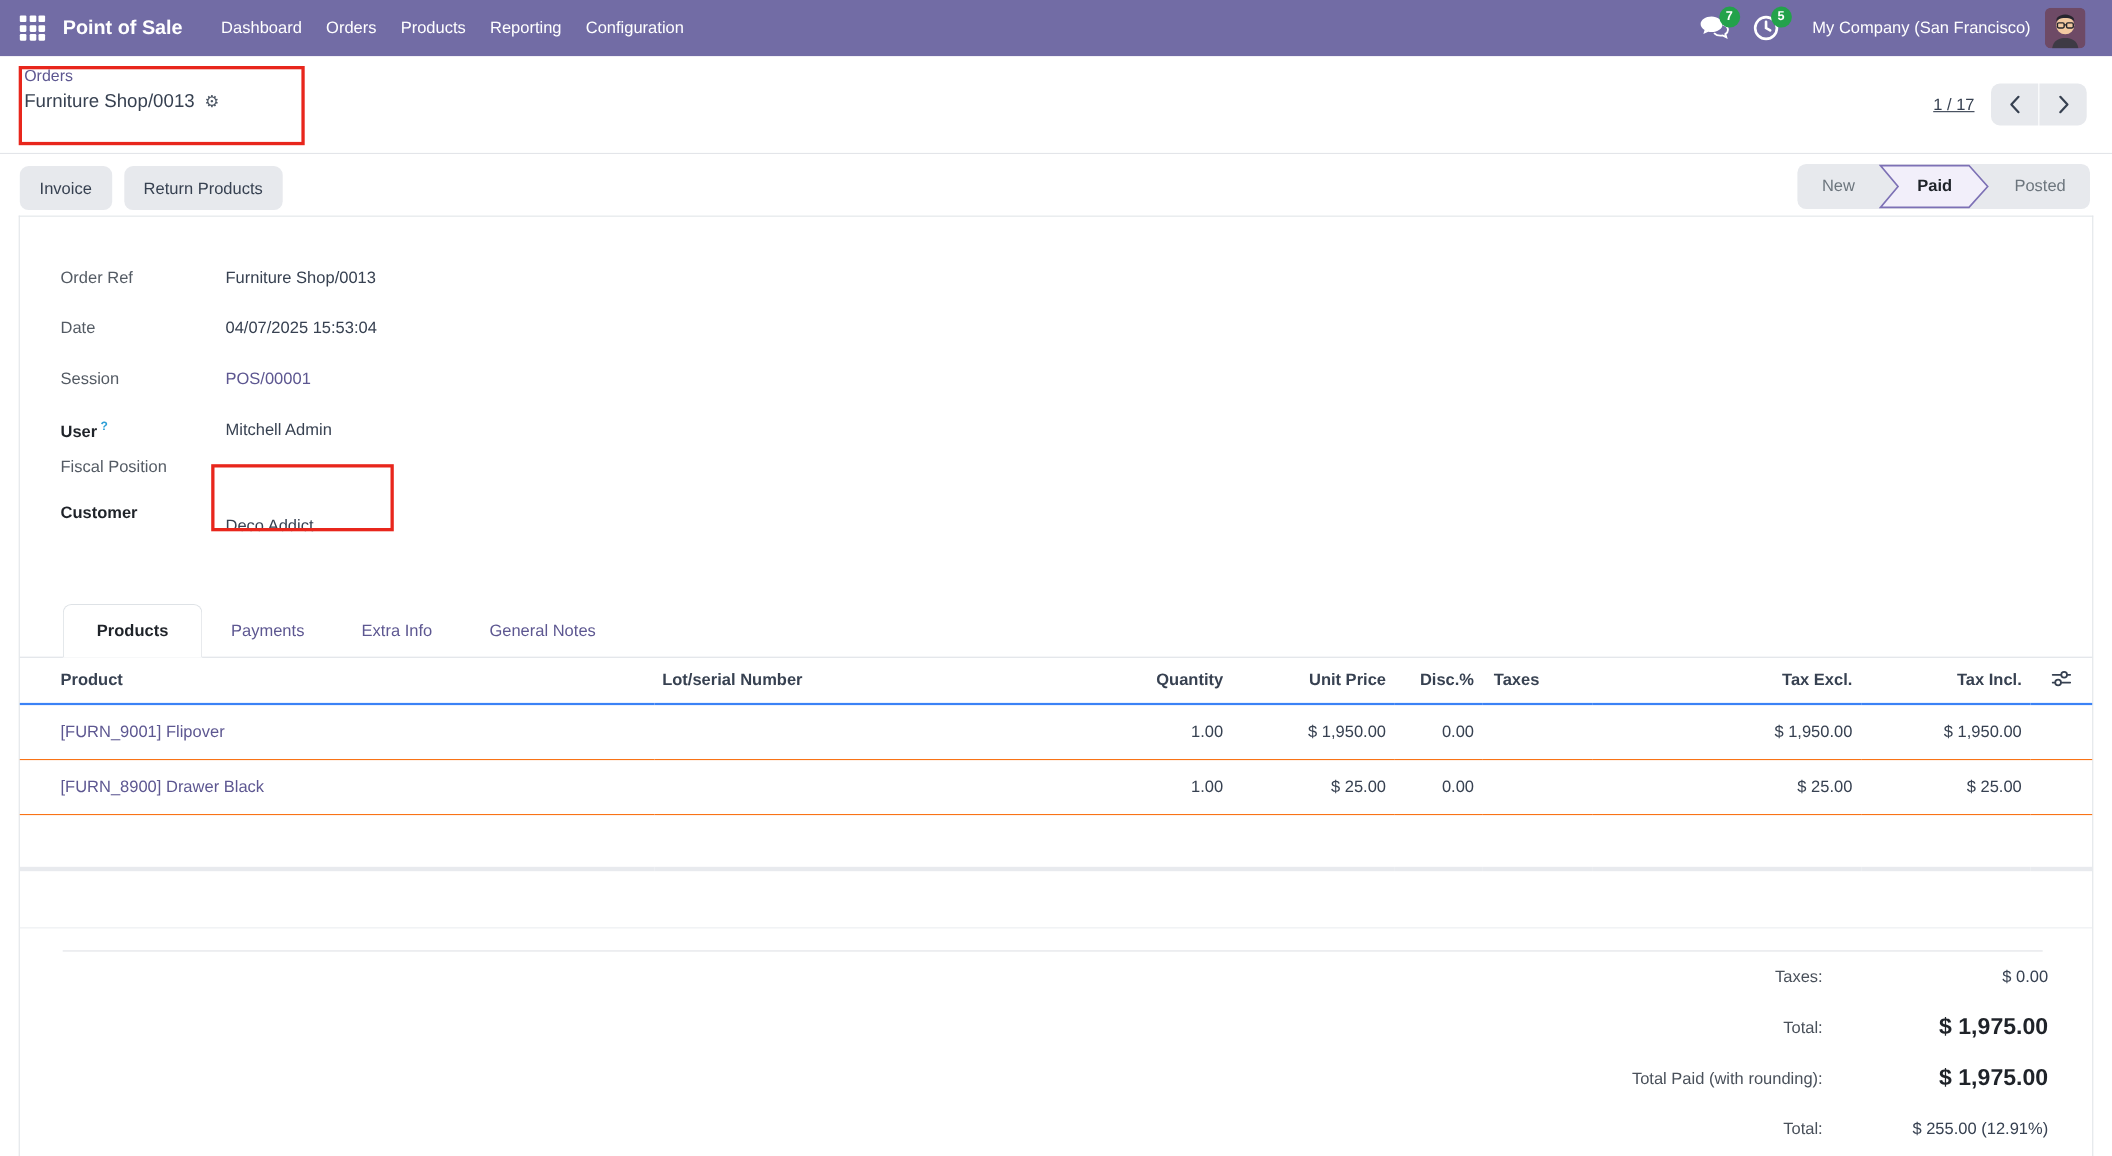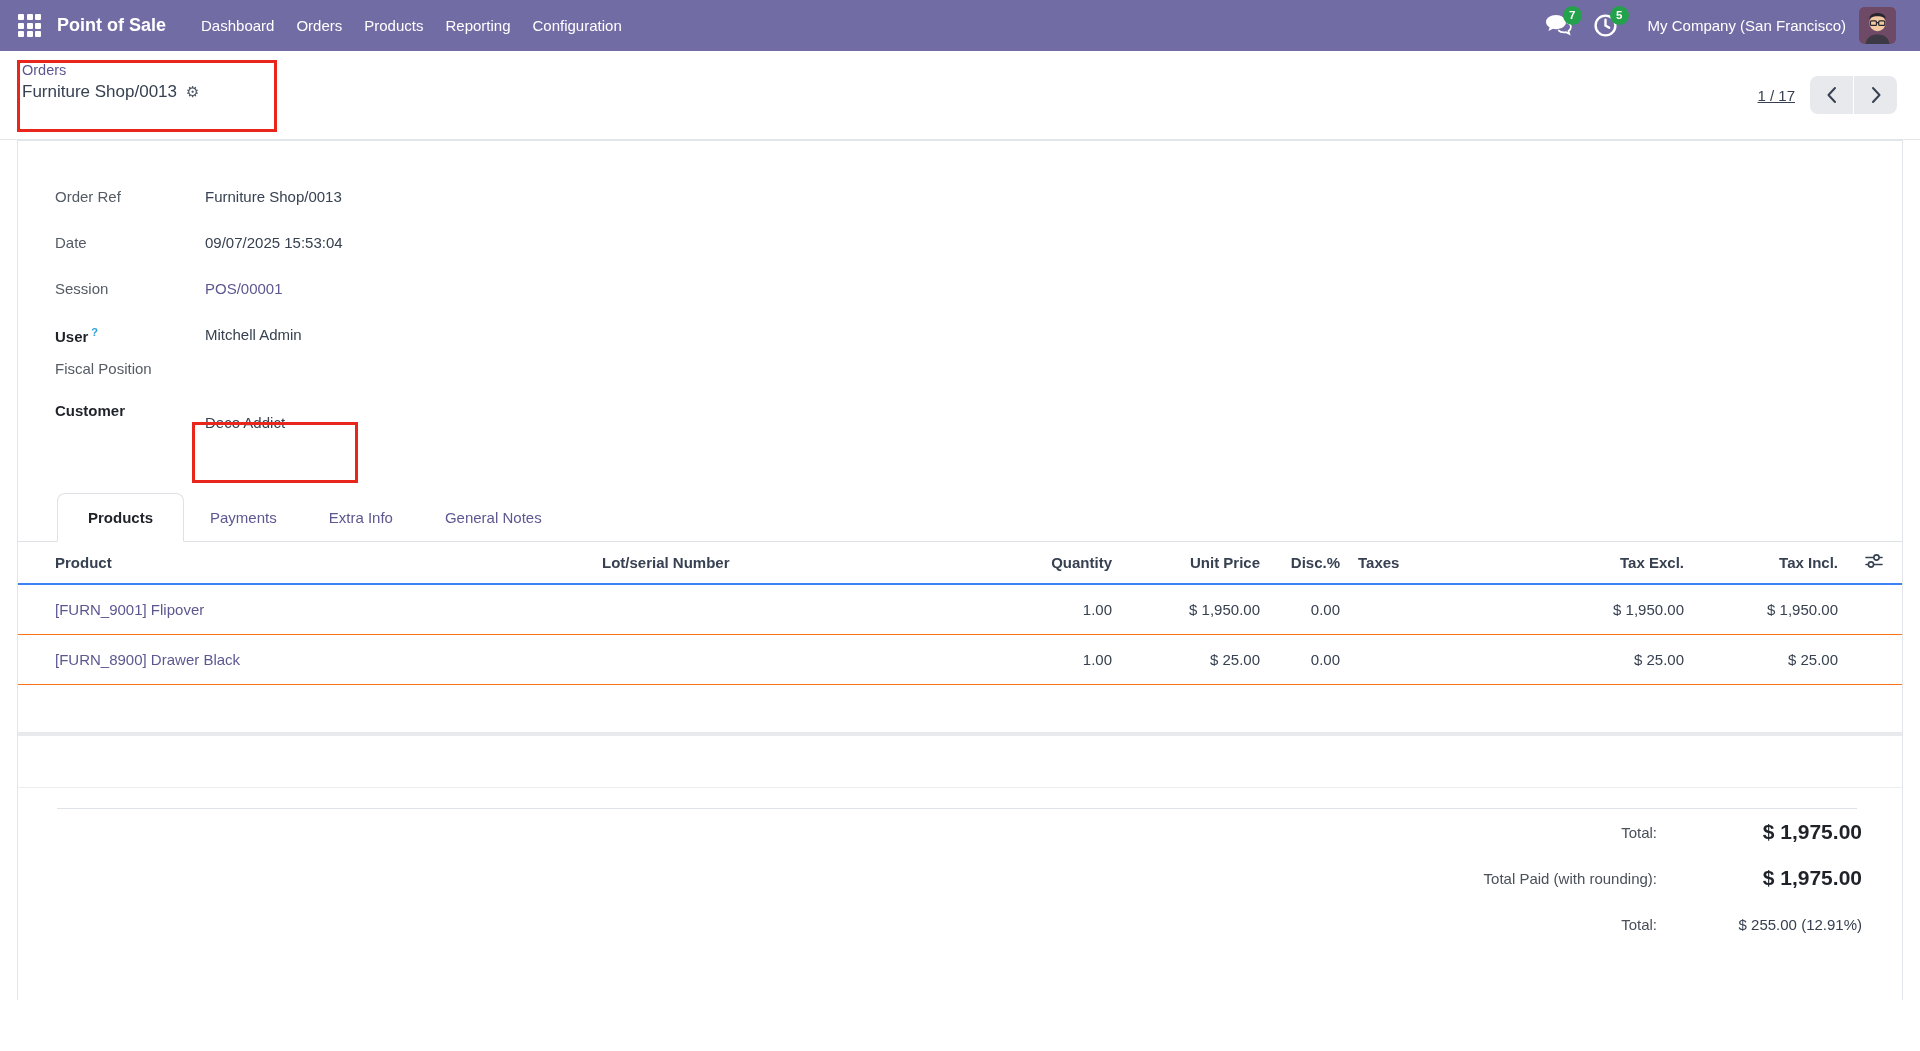--- a/index.html
+++ b/index.html
@@ -180,31 +180,47 @@
         </button>
         <button>
           <svg width="12" height="18" viewBox="0 0 12 18">
             <path d="M3 2 L9.5 9 L3 16" stroke="#374151" stroke-width="2" fill="none" stroke-linecap="round" stroke-linejoin="round"></path>
           </svg>
         </button>
       </div>
     </div>
   </div>
 
+  <div class="action-bar">
+    <div class="action-buttons">
+      <button>Invoice</button>
+      <button>Return Products</button>
+    </div>
+    <div class="statusbar">
+      <span class="stage">New</span>
+      <div class="stage-active">
+        <svg width="101" height="41" viewBox="0 0 101 41">
+          <polygon points="1.5,1.5 82,1.5 99,20.5 82,39.5 1.5,39.5 17.5,20.5" fill="#F2EFFA" stroke="#7D71B5" stroke-width="1.5"></polygon>
+        </svg>
+        <span class="stage-active-label">Paid</span>
+      </div>
+      <span class="stage">Posted</span>
+    </div>
+  </div>
 
   <div class="sheet">
 
     <div class="fields">
       <div class="frow r1">
         <div class="flabel">Order Ref</div>
         <div class="fvalue">Furniture Shop/0013</div>
       </div>
       <div class="frow r2">
         <div class="flabel">Date</div>
-        <div class="fvalue">09/07/2025 15:53:04</div>
+        <div class="fvalue">04/07/2025 15:53:04</div>
       </div>
       <div class="frow r3">
         <div class="flabel">Session</div>
         <div class="fvalue"><a>POS/00001</a></div>
       </div>
       <div class="frow r4">
         <div class="flabel bold">
           <span>User</span><span class="help-sup">?</span>
         </div>
         <div class="fvalue">Mitchell Admin</div>
@@ -286,20 +302,24 @@
         <tr class="empty-row">
           <td colspan="9"></td>
         </tr>
       </tbody>
     </table>
 
     <div class="list-bottom-spacer"></div>
     <hr class="totals-sep">
 
     <div class="totals">
+      <div class="trow">
+        <span class="tlabel">Taxes:</span>
+        <span class="tvalue">$ 0.00</span>
+      </div>
       <div class="trow big">
         <span class="tlabel">Total:</span>
         <span class="tvalue">$ 1,975.00</span>
       </div>
       <div class="trow big">
         <span class="tlabel">Total Paid (with rounding):</span>
         <span class="tvalue">$ 1,975.00</span>
       </div>
       <div class="trow">
         <span class="tlabel">Total:</span>

